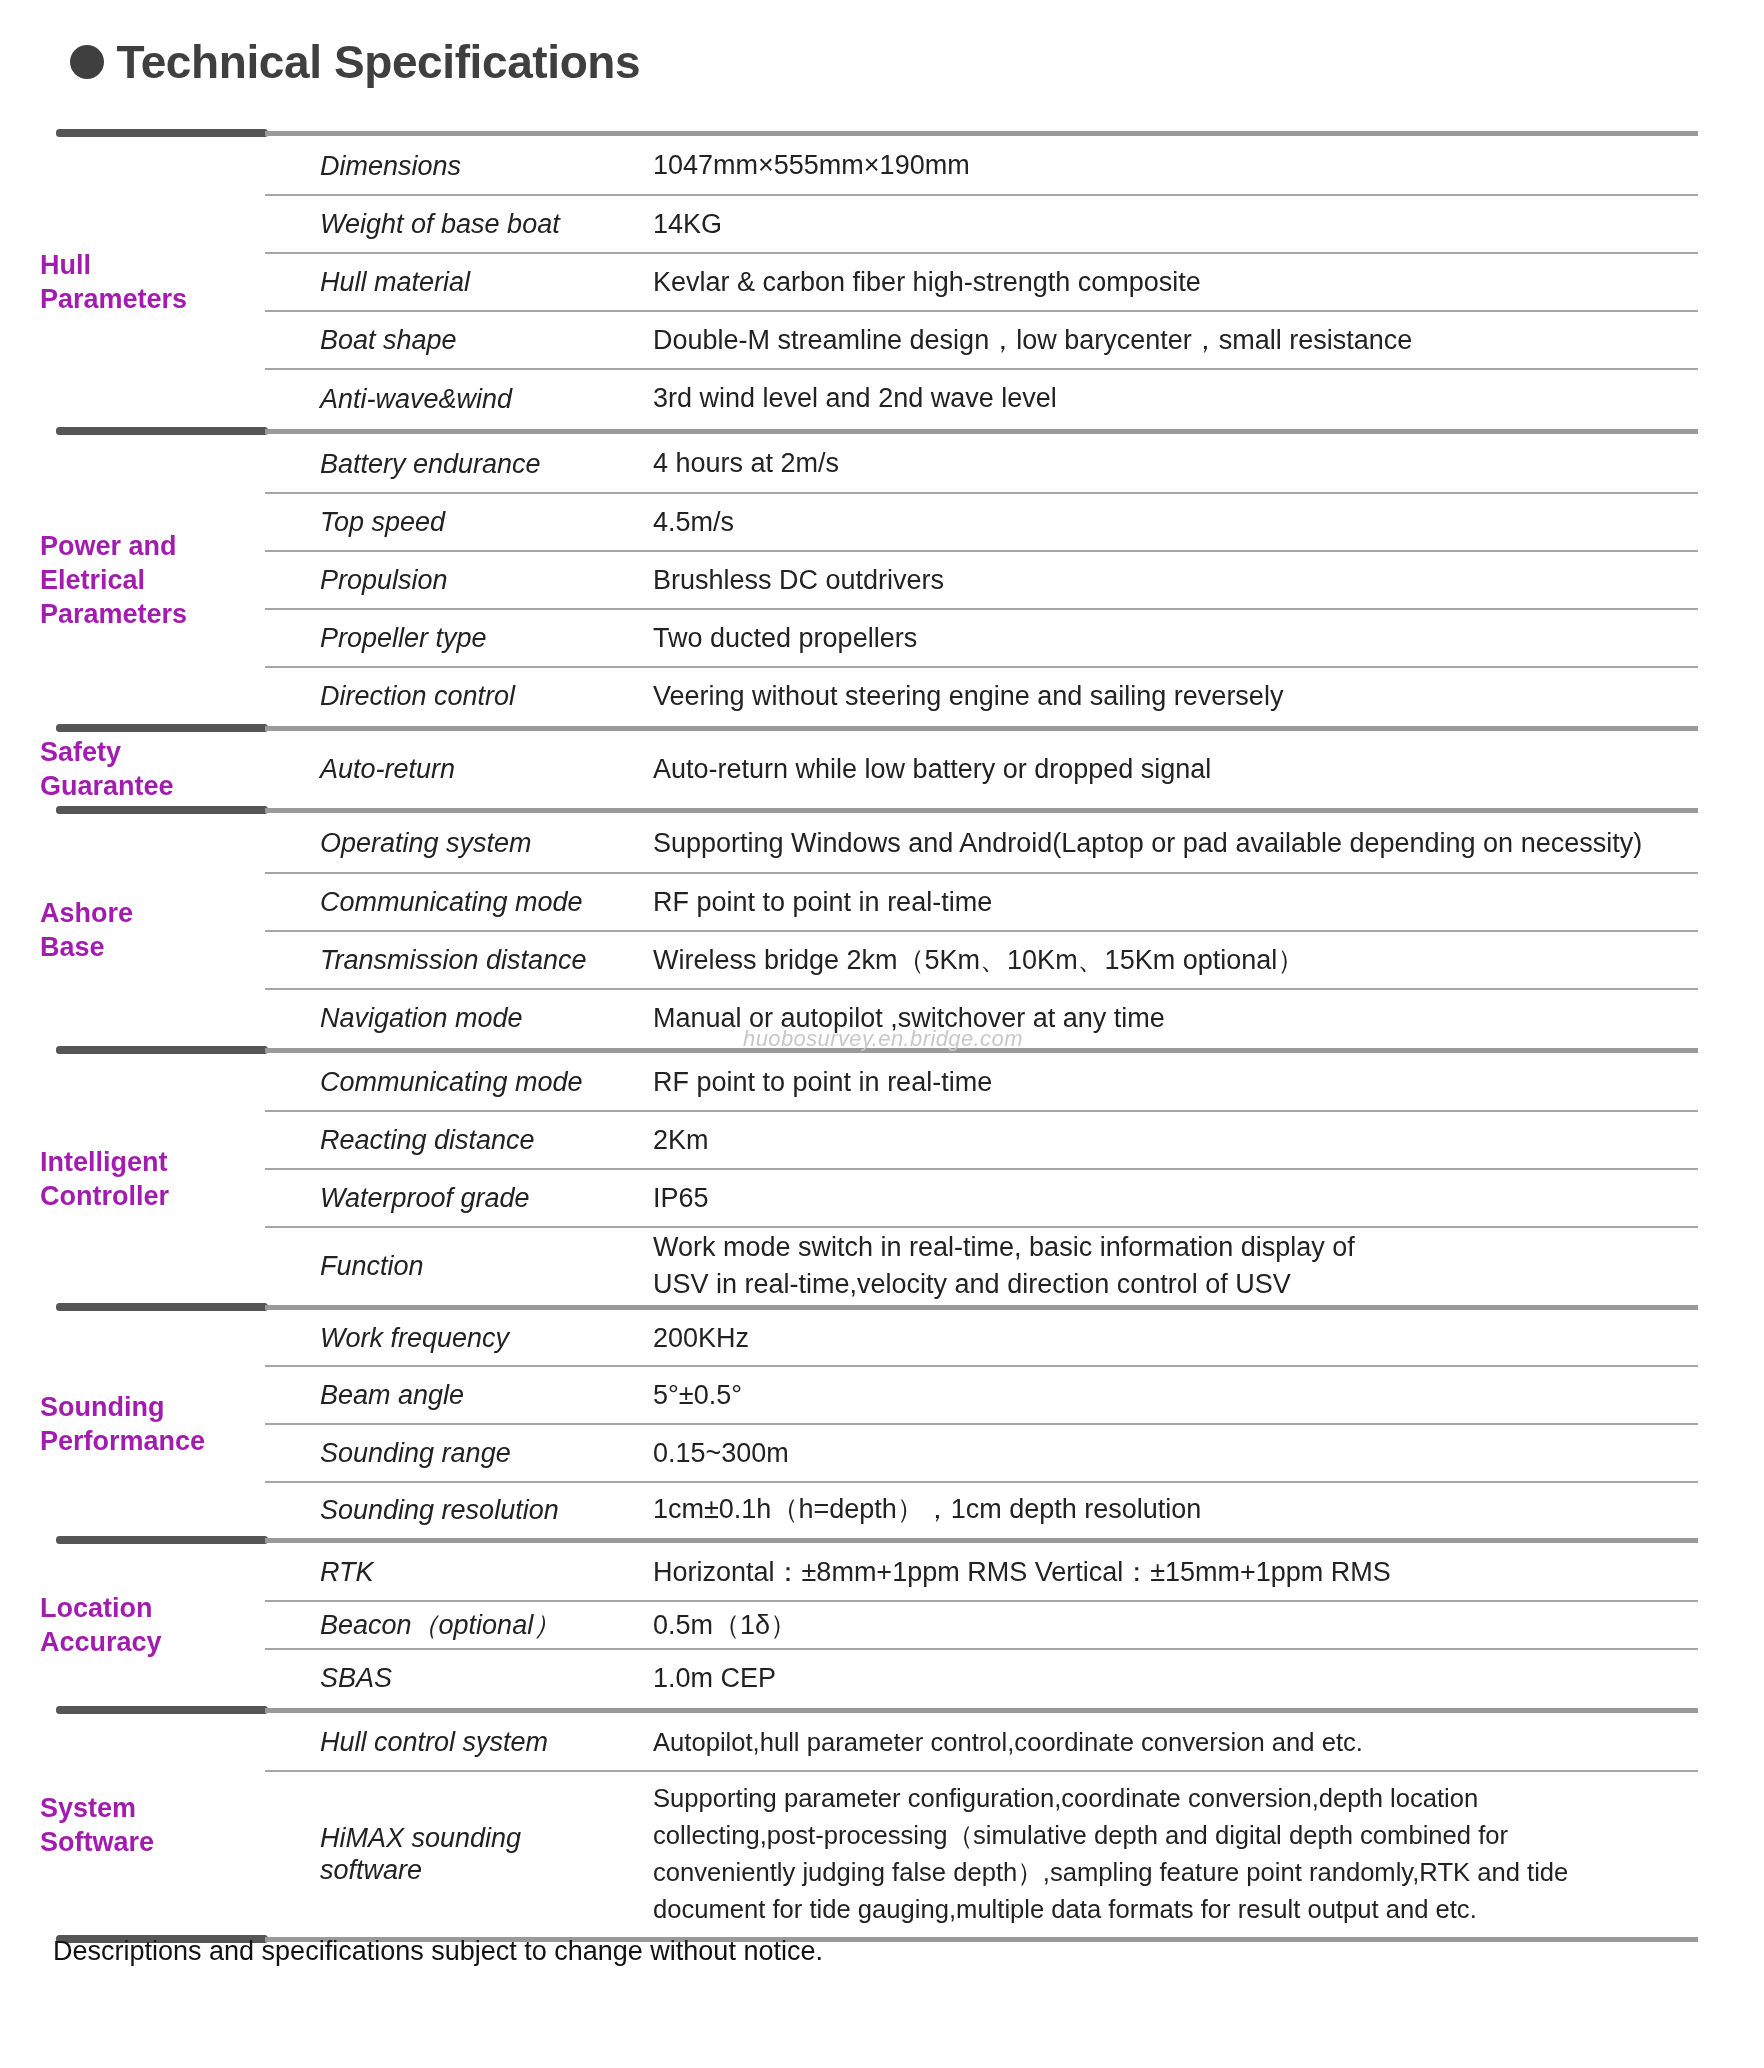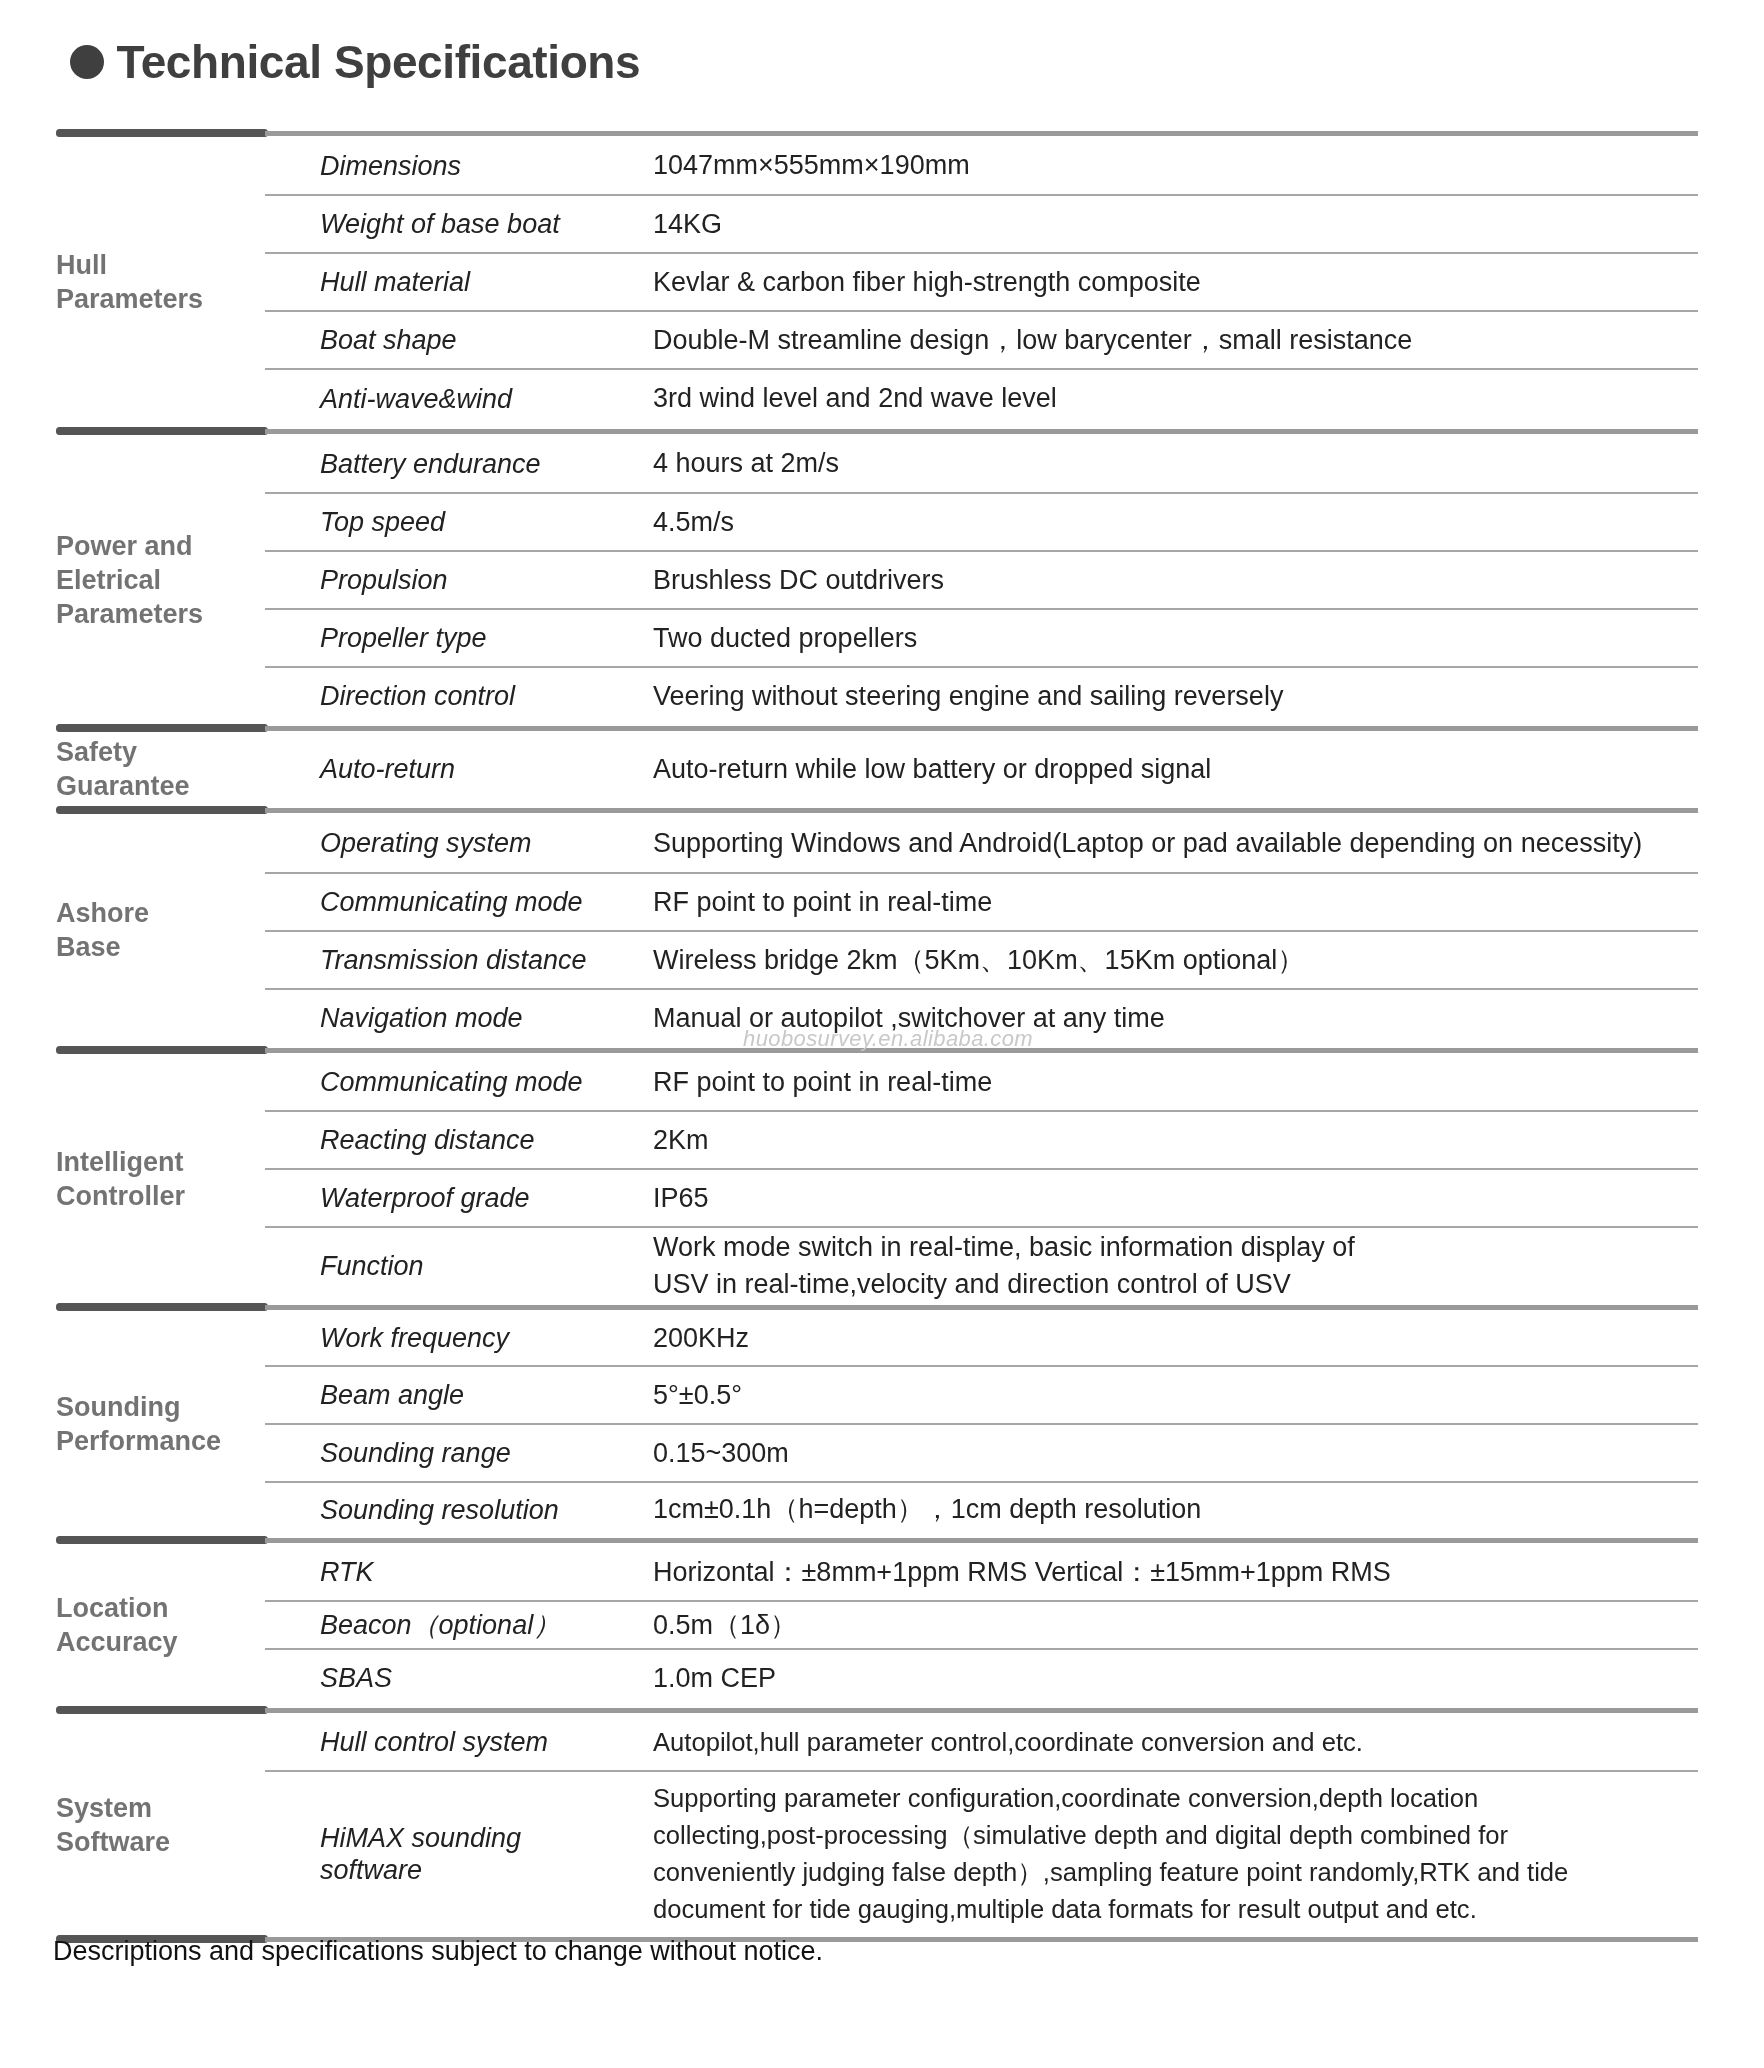--- a/index.html
+++ b/index.html
@@ -25,22 +25,22 @@
     position: absolute; left: 56px; width: 212px; top: 0; height: 8px;
     background: #555555; border-radius: 3.5px;
   }
   .rule .light {
     position: absolute; left: 265px; right: 66px; top: 1.8px; height: 5.3px;
     background: #9a9a9a;
   }
   .section-body { position: relative; display: flex; }
   .cat {
     width: 265px; flex: none; display: flex; align-items: center;
-    padding-left: 56px; box-sizing: border-box;
-    font-weight: bold; font-size: 27px; line-height: 34px; color: #737373;
+    padding-left: 40px; box-sizing: border-box;
+    font-weight: bold; font-size: 27px; line-height: 34px; color: #a21caf;
   }
   .rows { flex: 1; margin-right: 66px; }
   .row {
     display: flex; align-items: center; box-sizing: border-box;
     border-bottom: 2.6px solid #a6a6a6;
   }
   .row:last-child { border-bottom: none; }
   .row .param {
     width: 388px; flex: none; padding-left: 55px; box-sizing: border-box;
     font-size: 27px; line-height: 32px; color: #222222; font-style: italic;
@@ -282,15 +282,15 @@
           </div>
         </div>
       </div>
     </div>
     <div class="rule">
       <div class="dark"></div>
       <div class="light"></div>
     </div>
   </div>
 
-<div class="watermark">huobosurvey.en.alibaba.com</div>
+<div class="watermark">huobosurvey.en.bridge.com</div>
 <div class="footer">Descriptions and specifications subject to change without notice.</div>
 
 
 </body></html>

